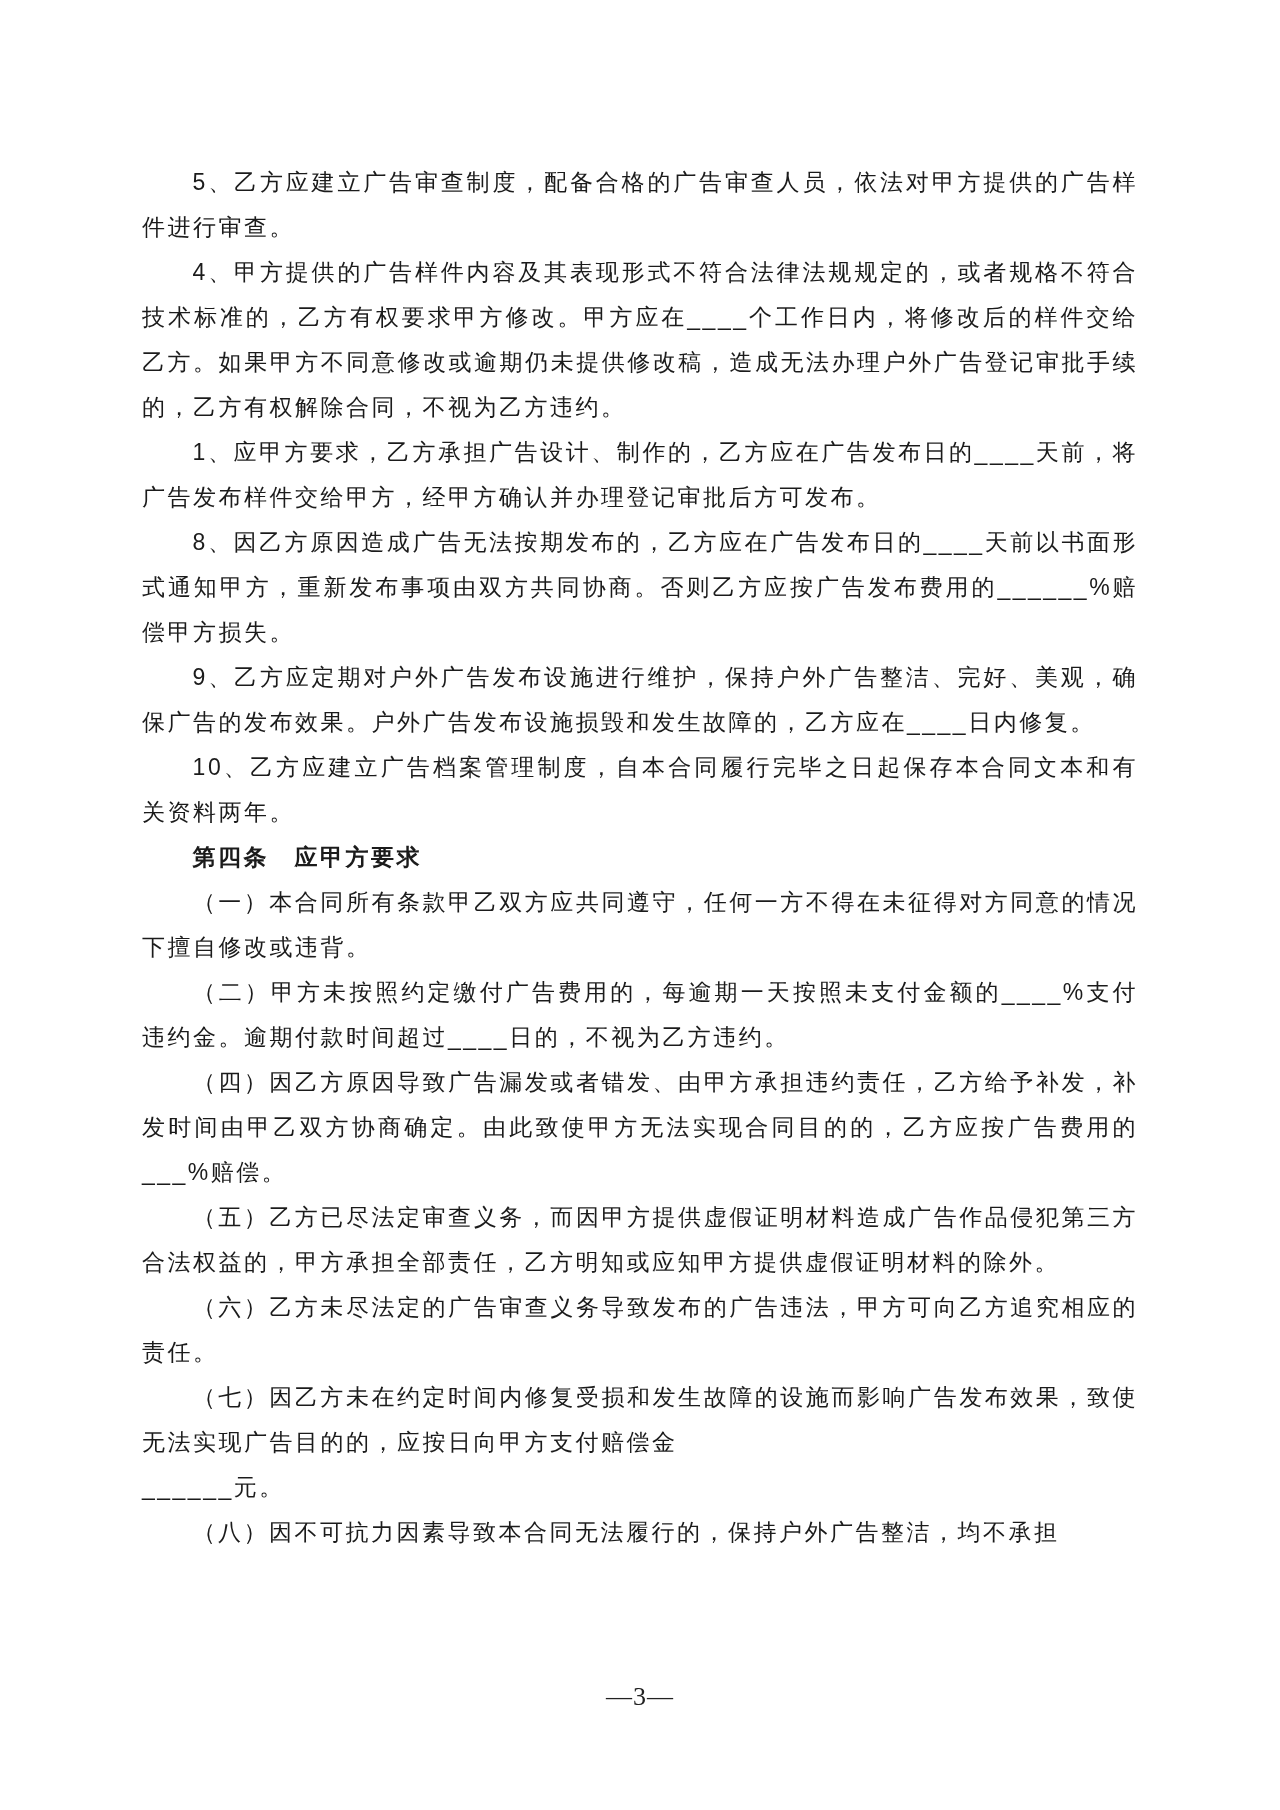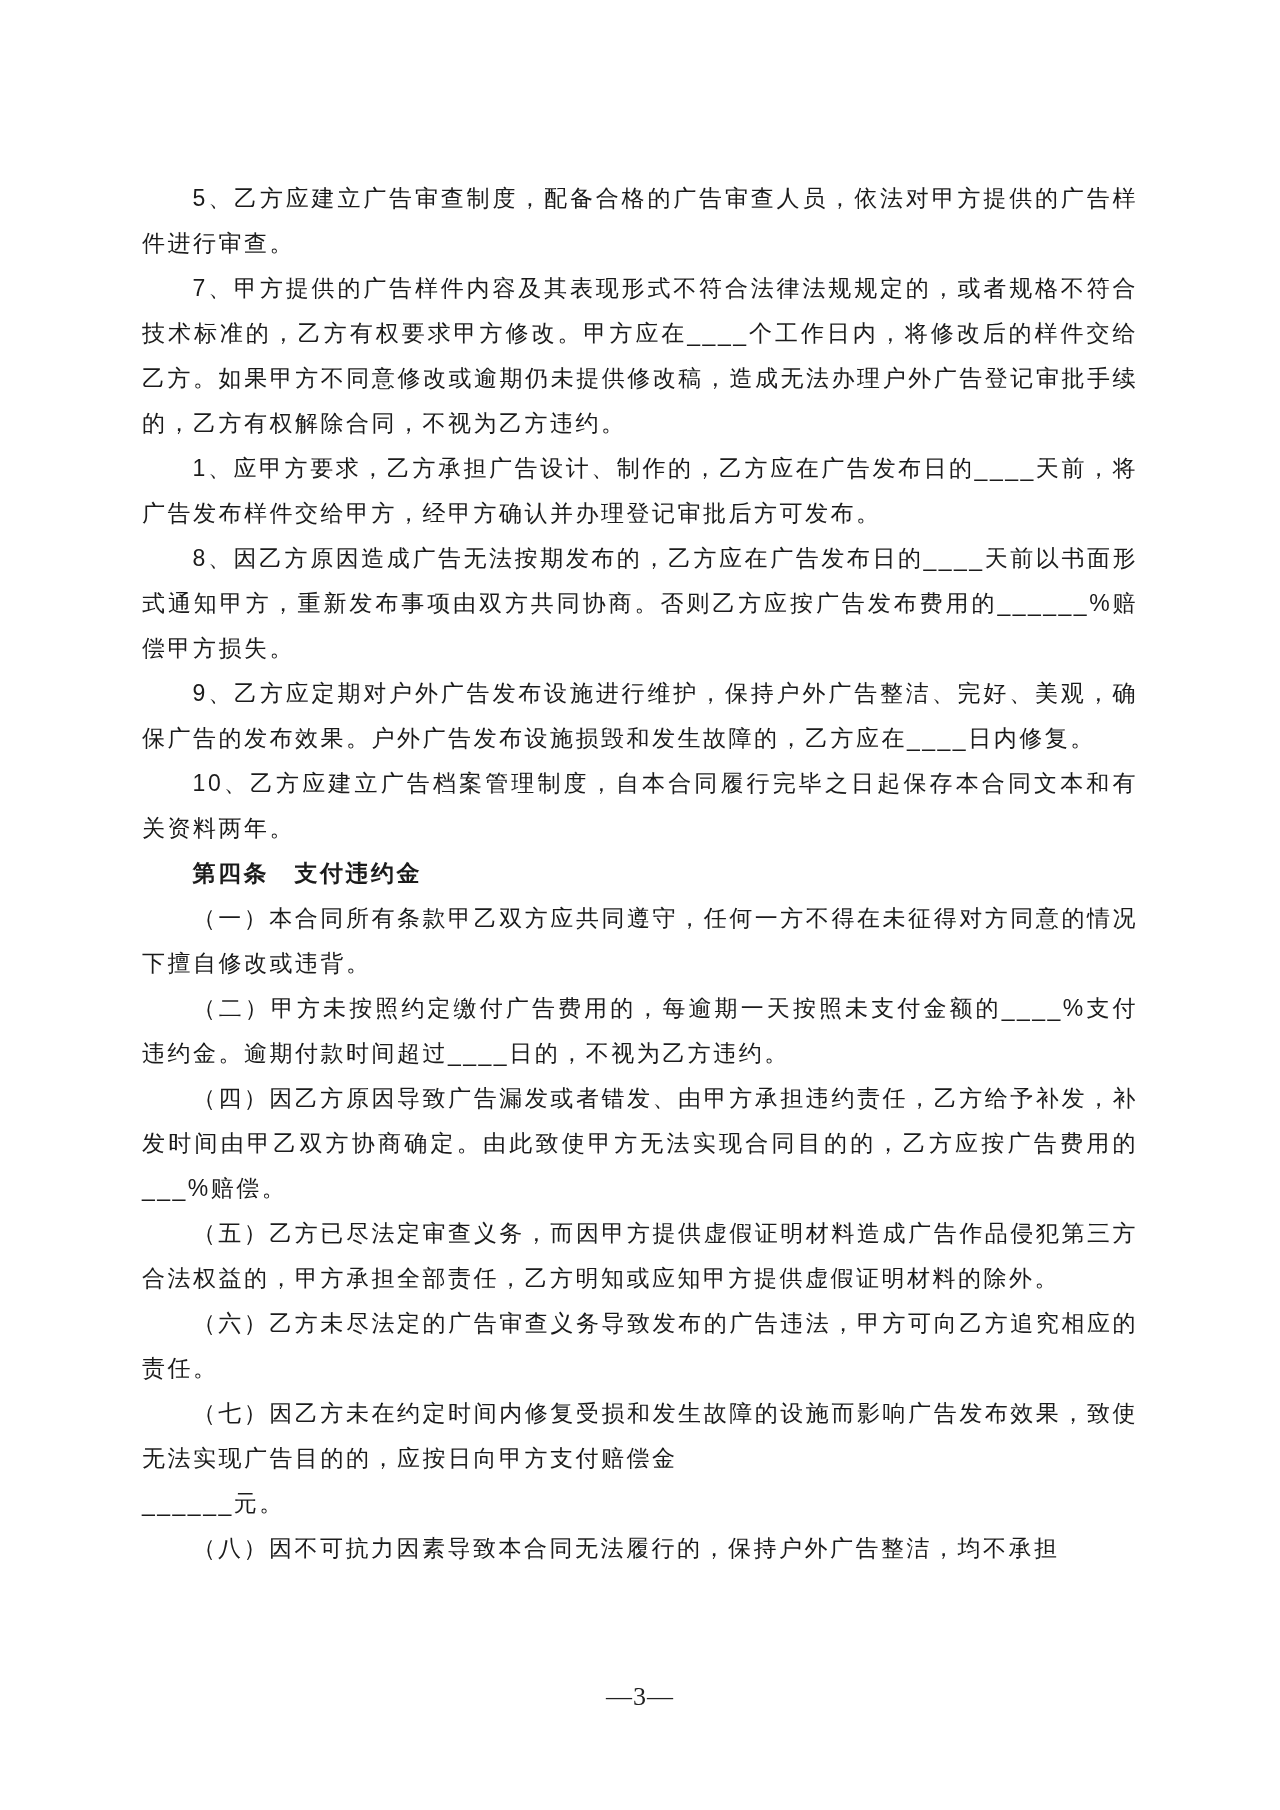--- a/index.html
+++ b/index.html
@@ -11,21 +11,21 @@
     position: relative;
     width: 1280px;
     height: 1810px;
     background: #ffffff;
     color: #1b1b1b;
     overflow: hidden;
   }
   .doc-body {
     position: absolute;
     left: 142px;
-    top: 176px;
+    top: 160px;
     width: 996px;
     font-family: "Liberation Sans", "DejaVu Sans", sans-serif;
     font-size: 23px;
     line-height: 45px;
     letter-spacing: 2.5px;
     text-align: justify;
     text-justify: inter-ideograph;
   }
   .doc-body p {
     margin: 0;
@@ -50,26 +50,26 @@
     letter-spacing: 1px;
   }
 </style>
 </head>
 <body>
 
 <div class="page">
 
   <div class="doc-body">
     <p>5、乙方应建立广告审查制度，配备合格的广告审查人员，依法对甲方提供的广告样件进行审查。</p>
-    <p>7、甲方提供的广告样件内容及其表现形式不符合法律法规规定的，或者规格不符合技术标准的，乙方有权要求甲方修改。甲方应在____个工作日内，将修改后的样件交给乙方。如果甲方不同意修改或逾期仍未提供修改稿，造成无法办理户外广告登记审批手续的，乙方有权解除合同，不视为乙方违约。</p>
+    <p>4、甲方提供的广告样件内容及其表现形式不符合法律法规规定的，或者规格不符合技术标准的，乙方有权要求甲方修改。甲方应在____个工作日内，将修改后的样件交给乙方。如果甲方不同意修改或逾期仍未提供修改稿，造成无法办理户外广告登记审批手续的，乙方有权解除合同，不视为乙方违约。</p>
     <p>1、应甲方要求，乙方承担广告设计、制作的，乙方应在广告发布日的____天前，将广告发布样件交给甲方，经甲方确认并办理登记审批后方可发布。</p>
     <p>8、因乙方原因造成广告无法按期发布的，乙方应在广告发布日的____天前以书面形式通知甲方，重新发布事项由双方共同协商。否则乙方应按广告发布费用的______%赔偿甲方损失。</p>
     <p>9、乙方应定期对户外广告发布设施进行维护，保持户外广告整洁、完好、美观，确保广告的发布效果。户外广告发布设施损毁和发生故障的，乙方应在____日内修复。</p>
     <p>10、乙方应建立广告档案管理制度，自本合同履行完毕之日起保存本合同文本和有关资料两年。</p>
-    <p class="heading">第四条　支付违约金</p>
+    <p class="heading">第四条　应甲方要求</p>
     <p>（一）本合同所有条款甲乙双方应共同遵守，任何一方不得在未征得对方同意的情况下擅自修改或违背。</p>
     <p>（二）甲方未按照约定缴付广告费用的，每逾期一天按照未支付金额的____%支付违约金。逾期付款时间超过____日的，不视为乙方违约。</p>
     <p>（四）因乙方原因导致广告漏发或者错发、由甲方承担违约责任，乙方给予补发，补发时间由甲乙双方协商确定。由此致使甲方无法实现合同目的的，乙方应按广告费用的___%赔偿。</p>
     <p>（五）乙方已尽法定审查义务，而因甲方提供虚假证明材料造成广告作品侵犯第三方合法权益的，甲方承担全部责任，乙方明知或应知甲方提供虚假证明材料的除外。</p>
     <p>（六）乙方未尽法定的广告审查义务导致发布的广告违法，甲方可向乙方追究相应的责任。</p>
     <p>（七）因乙方未在约定时间内修复受损和发生故障的设施而影响广告发布效果，致使无法实现广告目的的，应按日向甲方支付赔偿金</p>
     <p class="noindent">______元。</p>
     <p>（八）因不可抗力因素导致本合同无法履行的，保持户外广告整洁，均不承担</p>
   </div>
 

